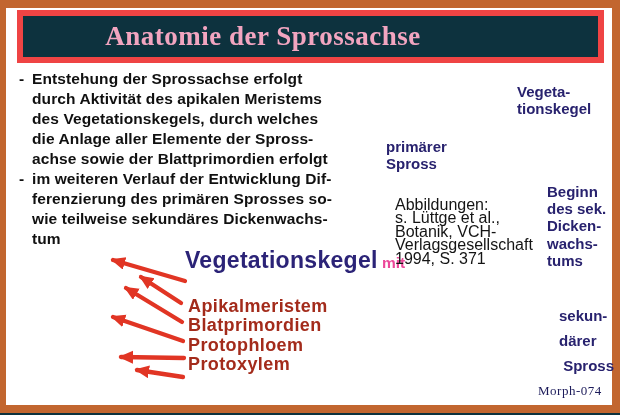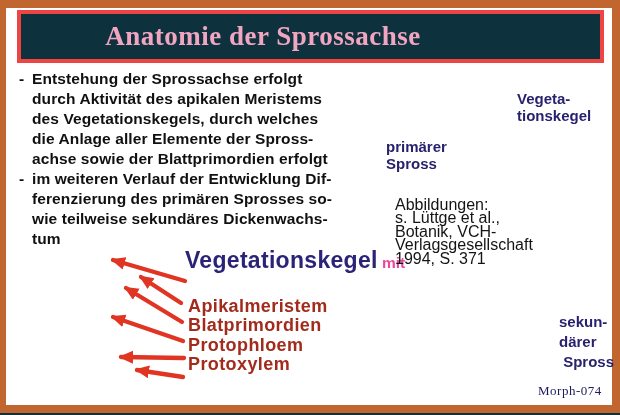--- a/index.html
+++ b/index.html
@@ -10,21 +10,21 @@
   
   .frame{position:absolute;background:#c2662f;}
   .frame-top{left:0;top:0;width:620px;height:8px;}
   .frame-left{left:0;top:0;width:6px;height:415px;}
   .frame-right{left:612px;top:0;width:8px;height:415px;}
   .frame-bottom{left:0;top:405px;width:620px;height:8px;}
   .frame-bottom-edge{left:0;top:413px;width:620px;height:2px;background:#0d323e;}
   
   .title-box{
     position:absolute;left:17px;top:10px;width:587px;height:53px;
-    box-sizing:border-box;border:4px solid #ef4444;background:#0d323e;
+    box-sizing:border-box;border:6px solid #ef4444;background:#0d323e;
     display:flex;align-items:center;justify-content:center;
   }
   .title-text{
     font-family:"Liberation Serif",serif;font-weight:bold;font-size:27px;
     color:#f2a5c0;padding-right:95px;white-space:nowrap;letter-spacing:0.5px;
   }
   
   .bullets{position:absolute;left:19px;top:69px;width:370px;color:#101010;}
   .bullet{display:flex;}
   .bullet-marker{width:13px;font-size:15.5px;font-weight:bold;line-height:20px;}
@@ -33,24 +33,24 @@
   .list-heading{position:absolute;left:185px;top:247px;white-space:nowrap;}
   .list-heading-main{color:#2b2377;font-size:23px;font-weight:bold;letter-spacing:0.3px;}
   .list-heading-suffix{color:#ec4899;font-size:15.5px;font-weight:bold;}
   .list-items{position:absolute;left:188px;top:269px;margin-top:28px;}
   .list-item{color:#a32b1b;font-size:18px;font-weight:bold;line-height:19.4px;letter-spacing:0.4px;white-space:nowrap;}
   
   .side-label{
     position:absolute;white-space:pre;color:#28226e;font-size:15px;
     font-weight:bold;line-height:17px;
   }
-  .label-vegetationskegel{left:517px;top:84px;line-height:16.5px;margin-top:7px;}
+  .label-vegetationskegel{left:517px;top:84px;line-height:16.5px;}
   .label-primaerer{left:386px;top:138px;}
   .label-beginn{left:547px;top:183px;line-height:17.2px;}
-  .label-sekundaerer{left:559px;top:303px;line-height:20px;margin-top:9px;}
+  .label-sekundaerer{left:559px;top:303px;line-height:25px;}
   .citation{
     position:absolute;left:395px;top:198px;white-space:pre;color:#141414;
     font-size:16px;font-weight:normal;line-height:13.4px;
   }
   .slide-id{
     position:absolute;left:538px;top:383px;color:#1c1b5a;
     font-family:"Liberation Serif",serif;font-weight:normal;font-size:13px;letter-spacing:0.5px;
   }
   .arrows-svg{position:absolute;left:0;top:0;pointer-events:none;}
 </style>
@@ -94,20 +94,25 @@
     <div class="list-item">Apikalmeristem</div>
     <div class="list-item">Blatprimordien</div>
     <div class="list-item">Protophloem</div>
     <div class="list-item">Protoxylem</div>
   </div>
 
   <div class="side-label label-vegetationskegel">Vegeta-
 tionskegel</div>
   <div class="side-label label-primaerer">primärer
 Spross</div>
+  <div class="side-label label-beginn">Beginn
+des sek.
+Dicken-
+wachs-
+tums</div>
   <div class="side-label label-sekundaerer">sekun-
 därer
  Spross</div>
   <div class="citation">Abbildungen:
 s. Lüttge et al.,
 Botanik, VCH-
 Verlagsgesellschaft
 1994, S. 371</div>
   <div class="slide-id">Morph-074</div>
 

